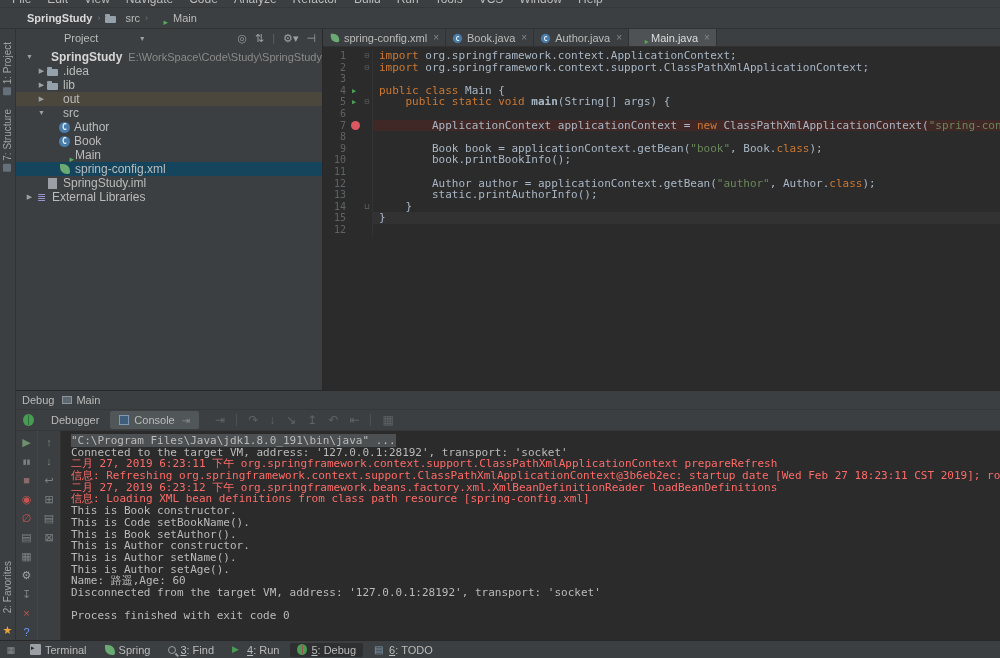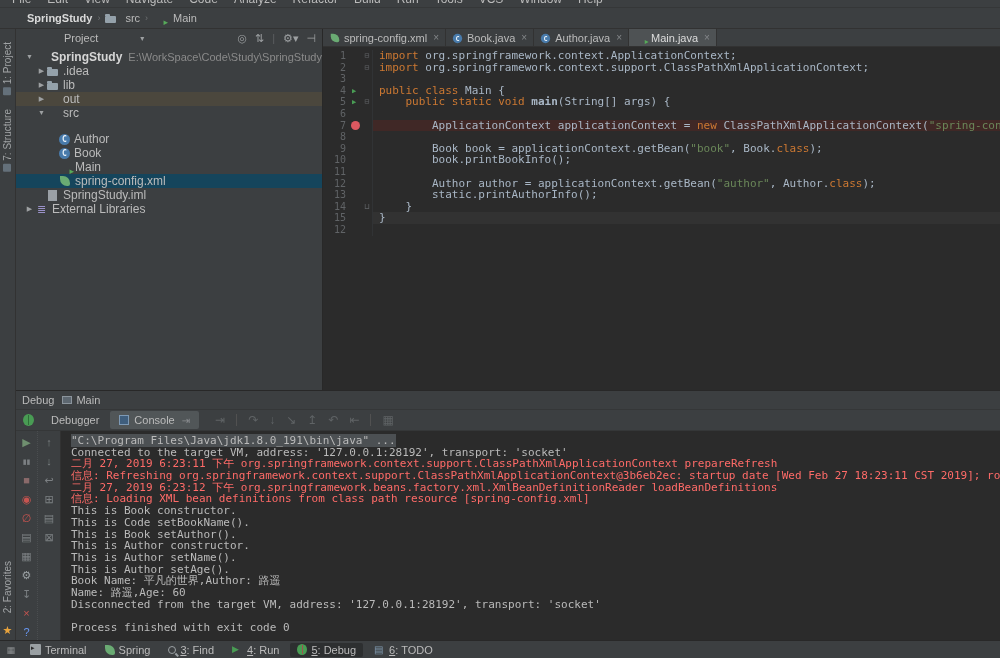--- a/index.html
+++ b/index.html
@@ -213,21 +213,21 @@
               <div class="tree-row hl" style="padding-left: 20px;">
                 <span class="tr-arrow">▶</span>
                 <span class="ic ic-folder-out"></span>
                 <span class="tr-label">out</span>
               </div>
               <div class="tree-row" style="padding-left: 20px;">
                 <span class="tr-arrow">▼</span>
                 <span class="ic ic-folder-src"></span>
                 <span class="tr-label">src</span>
               </div>
-              <div class="tree-row" style="padding-left: 32px; margin-top: 12px;">
+              <div class="tree-row" style="padding-left: 32px;">
                 <span class="tr-arrow"></span>
                 <span class="ic ic-class"></span>
                 <span class="tr-label">Author</span>
               </div>
               <div class="tree-row" style="padding-left: 32px;">
                 <span class="tr-arrow"></span>
                 <span class="ic ic-class"></span>
                 <span class="tr-label">Book</span>
               </div>
               <div class="tree-row" style="padding-left: 32px;">
@@ -359,21 +359,20 @@
               <div class="con-line red">二月 27, 2019 6:23:11 下午 org.springframework.context.support.ClassPathXmlApplicationContext prepareRefresh</div>
               <div class="con-line red">信息: Refreshing org.springframework.context.support.ClassPathXmlApplicationContext@3b6eb2ec: startup date [Wed Feb 27 18:23:11 CST 2019]; root of context hierarchy</div>
               <div class="con-line red">二月 27, 2019 6:23:12 下午 org.springframework.beans.factory.xml.XmlBeanDefinitionReader loadBeanDefinitions</div>
               <div class="con-line red">信息: Loading XML bean definitions from class path resource [spring-config.xml]</div>
               <div class="con-line">This is Book constructor.</div>
               <div class="con-line">This is Code setBookName().</div>
               <div class="con-line">This is Book setAuthor().</div>
               <div class="con-line">This is Author constructor.</div>
               <div class="con-line">This is Author setName().</div>
               <div class="con-line">This is Author setAge().</div>
-              <div class="con-line">Book Name: 平凡的世界,Author: 路遥</div>
               <div class="con-line">Name: 路遥,Age: 60</div>
               <div class="con-line">Disconnected from the target VM, address: '127.0.0.1:28192', transport: 'socket'</div>
               <div class="con-line">&nbsp;</div>
               <div class="con-line">Process finished with exit code 0</div>
             </div>
         </div>
       </div>
     </div>
   </div>
 

